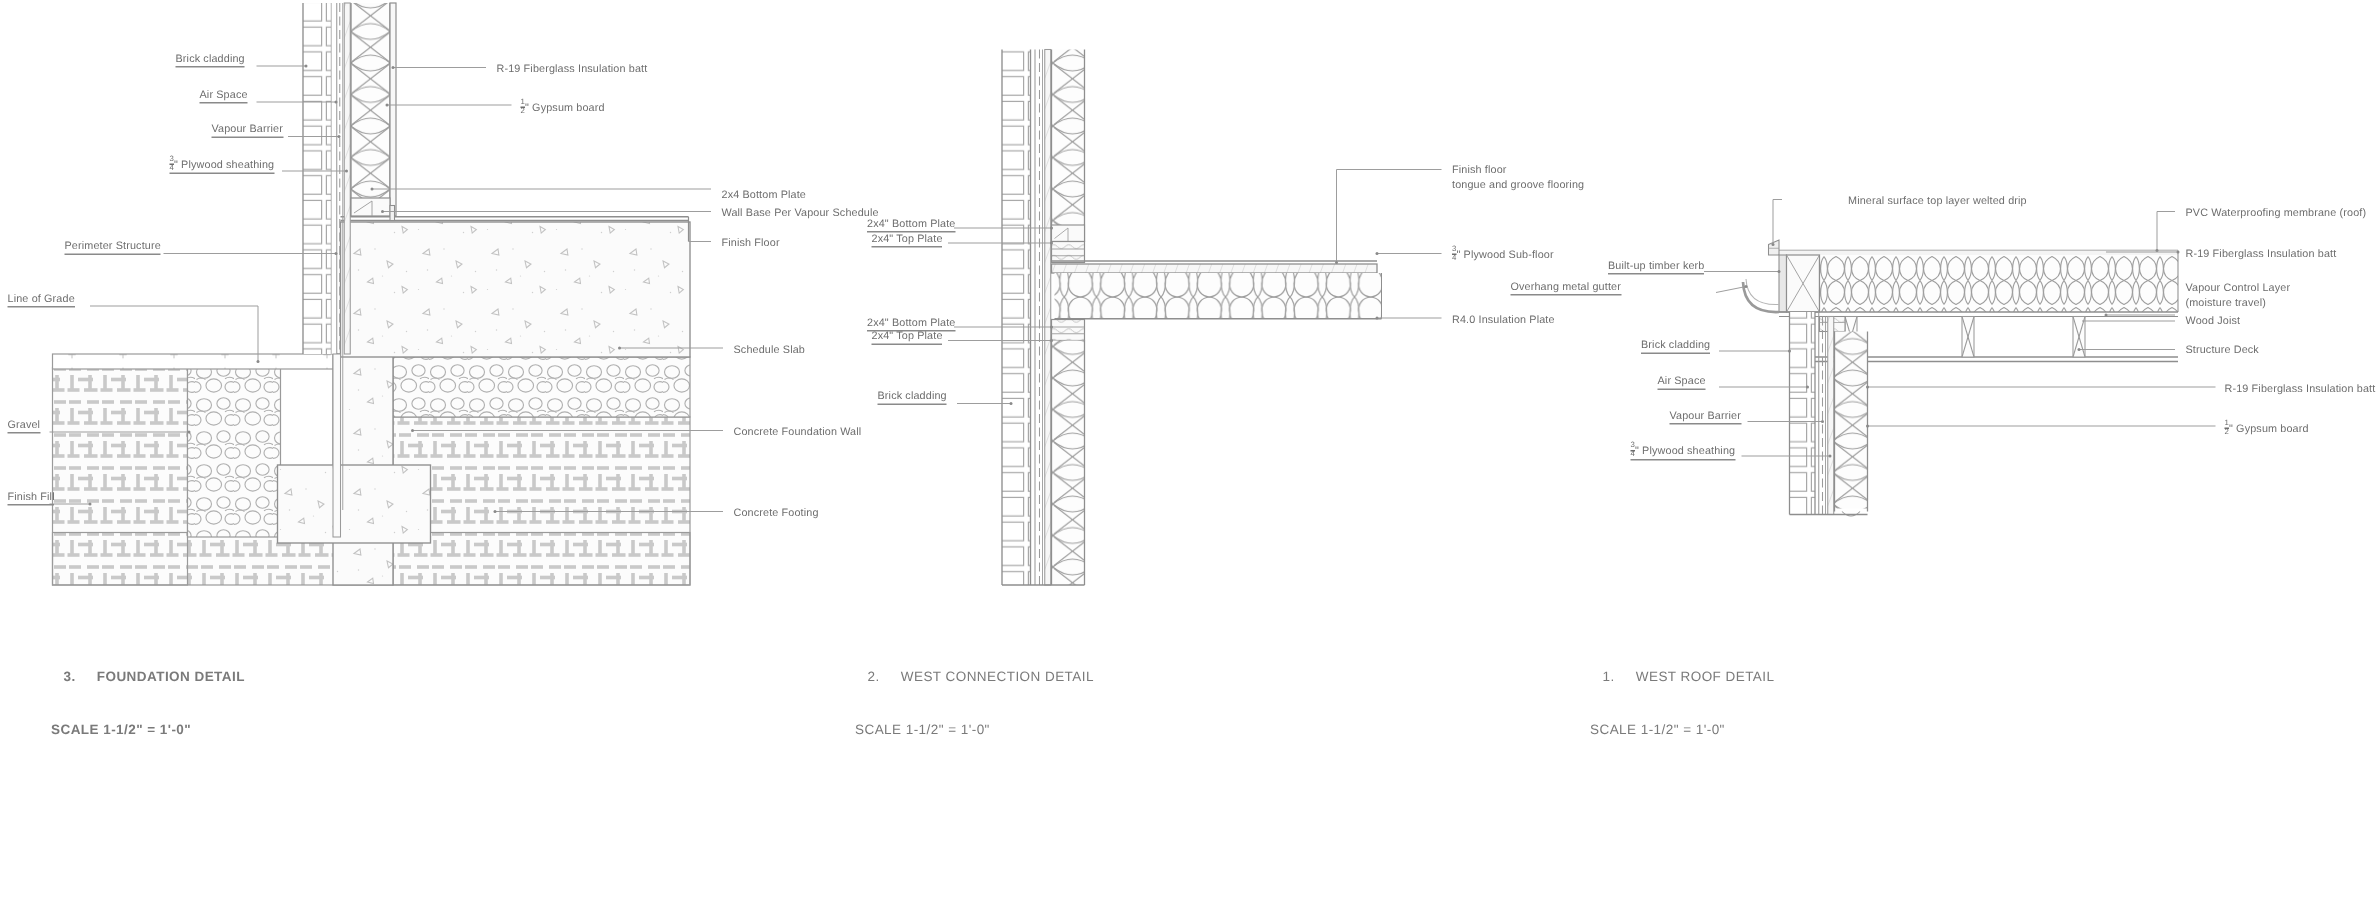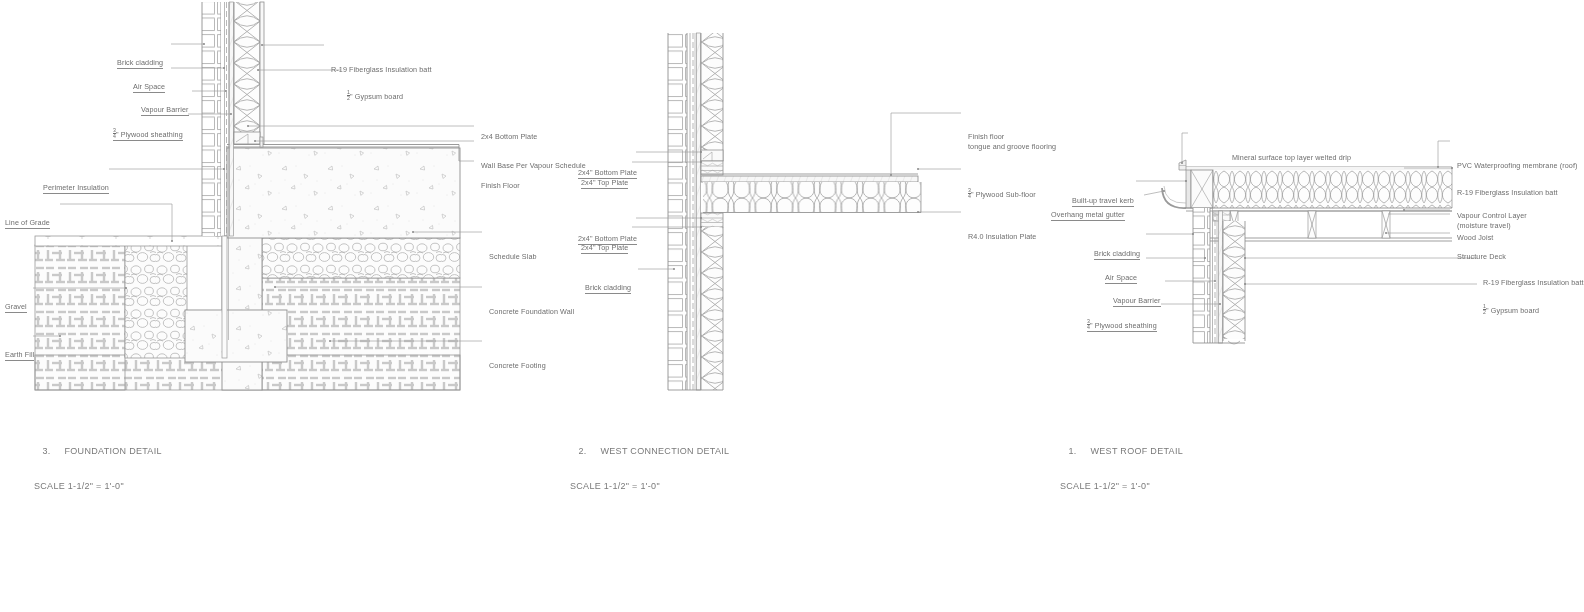--- a/index.html
+++ b/index.html
@@ -16,21 +16,20 @@
     overflow: hidden;
   }
   #sheet svg { display: block; }
   .lbl {
     position: absolute;
     font-size: 7.2px;
     color: #6d6d6d;
     white-space: nowrap;
     letter-spacing: 0.1px;
     line-height: 9.5px;
-    margin-top: 24px;
   }
   .lbl.ul { border-bottom: 0.8px solid #8a8a8a; padding-bottom: 0.5px; }
   .lbl.two { line-height: 9.5px; }
   .title {
     position: absolute;
     font-size: 9px;
     color: #7a7a7a;
     white-space: pre;
     line-height: 11.5px;
     letter-spacing: 0.3px;
@@ -513,68 +512,68 @@
     </g>
   </g>
 
   </g>
 </svg>
 
 <div class="lbl ul" style="left:117px; top:34px;">Brick cladding</div>
 <div class="lbl ul" style="left:133px; top:58px;">Air Space</div>
 <div class="lbl ul" style="left:141px; top:81px;">Vapour Barrier</div>
 <div class="lbl ul" style="left:113px; top:104px;"><span class="frac"><span class="num">3</span><span class="den">4</span></span><span>" Plywood sheathing</span></div>
-<div class="lbl ul" style="left:43px; top:159px;">Perimeter Insulation</div>
+<div class="lbl ul" style="left:43px; top:159px;">Perimeter Structure</div>
 <div class="lbl ul" style="left:5px; top:194px;">Line of Grade</div>
 <div class="lbl ul" style="left:5px; top:278px;text-align:right;">Gravel</div>
-<div class="lbl ul" style="left:5px; top:326px;">Earth Fill</div>
+<div class="lbl ul" style="left:5px; top:326px;">Finish Fill</div>
 
 <div class="lbl" style="left:331px; top:41px;">R-19 Fiberglass Insulation batt</div>
 <div class="lbl" style="left:347px; top:66px;"><span class="frac"><span class="num">1</span><span class="den">2</span></span><span>" Gypsum board</span></div>
-<div class="lbl" style="left:481px; top:108px;text-align:center;">2x4 Bottom Plate</div>
+<div class="lbl" style="left:481px; top:125px;text-align:center;">2x4 Bottom Plate</div>
 <div class="lbl" style="left:481px; top:137px;">Wall Base Per Vapour Schedule</div>
 <div class="lbl" style="left:481px; top:157px;">Finish Floor</div>
 <div class="lbl" style="left:489px; top:228px;">Schedule Slab</div>
 <div class="lbl" style="left:489px; top:283px;">Concrete Foundation Wall</div>
 <div class="lbl" style="left:489px; top:337px;">Concrete Footing</div>
 
 <div class="lbl ul" style="left:578px; top:144px;">2x4" Bottom Plate</div>
 <div class="lbl ul" style="left:581px; top:154px;">2x4" Top Plate</div>
 <div class="lbl ul" style="left:578px; top:210px;">2x4" Bottom Plate</div>
 <div class="lbl ul" style="left:581px; top:219px;">2x4" Top Plate</div>
 <div class="lbl ul" style="left:585px; top:259px;">Brick cladding</div>
 
 <div class="lbl two" style="left:968px; top:108px;">
   <div>Finish floor</div>
   <div>tongue and groove flooring</div>
 </div>
 <div class="lbl" style="left:968px; top:164px;"><span class="frac"><span class="num">3</span><span class="den">4</span></span><span>" Plywood Sub-floor</span></div>
 <div class="lbl" style="left:968px; top:208px;">R4.0 Insulation Plate</div>
 
-<div class="lbl ul" style="left:1072px; top:172px;">Built-up travel kerb</div>
-<div class="lbl ul" style="left:1051px; top:186px;text-align:center;">Overhang metal gutter</div>
+<div class="lbl ul" style="left:1072px; top:172px;">Built-up timber kerb</div>
+<div class="lbl ul" style="left:1007px; top:186px;text-align:center;">Overhang metal gutter</div>
 <div class="lbl ul" style="left:1094px; top:225px;">Brick cladding</div>
 <div class="lbl ul" style="left:1105px; top:249px;">Air Space</div>
 <div class="lbl ul" style="left:1113px; top:272px;">Vapour Barrier</div>
 <div class="lbl ul" style="left:1087px; top:295px;"><span class="frac"><span class="num">3</span><span class="den">4</span></span><span>" Plywood sheathing</span></div>
 
 <div class="lbl" style="left:1232px; top:129px;">Mineral surface top layer welted drip</div>
 
 <div class="lbl" style="left:1457px; top:137px;">PVC Waterproofing membrane (roof)</div>
 <div class="lbl" style="left:1457px; top:164px;">R-19 Fiberglass Insulation batt</div>
 <div class="lbl two" style="left:1457px; top:187px;">
   <div>Vapour Control Layer</div>
   <div>(moisture travel)</div>
 </div>
 <div class="lbl" style="left:1457px; top:209px;">Wood Joist</div>
 <div class="lbl" style="left:1457px; top:228px;">Structure Deck</div>
 <div class="lbl" style="left:1483px; top:254px;">R-19 Fiberglass Insulation batt</div>
 <div class="lbl" style="left:1483px; top:280px;"><span class="frac"><span class="num">1</span><span class="den">2</span></span><span>" Gypsum board</span></div>
 
-<div class="title" style="left:34px; top:423px;">
+<div class="title" style="left:34px; top:423px;font-weight:bold;">
   <div>   3.     FOUNDATION DETAIL</div>
   <div>SCALE 1-1/2" = 1'-0"</div>
 </div>
 <div class="title" style="left:570px; top:423px;">
   <div>   2.     WEST CONNECTION DETAIL</div>
   <div>SCALE 1-1/2" = 1'-0"</div>
 </div>
 <div class="title" style="left:1060px; top:423px;">
   <div>   1.     WEST ROOF DETAIL</div>
   <div>SCALE 1-1/2" = 1'-0"</div>

